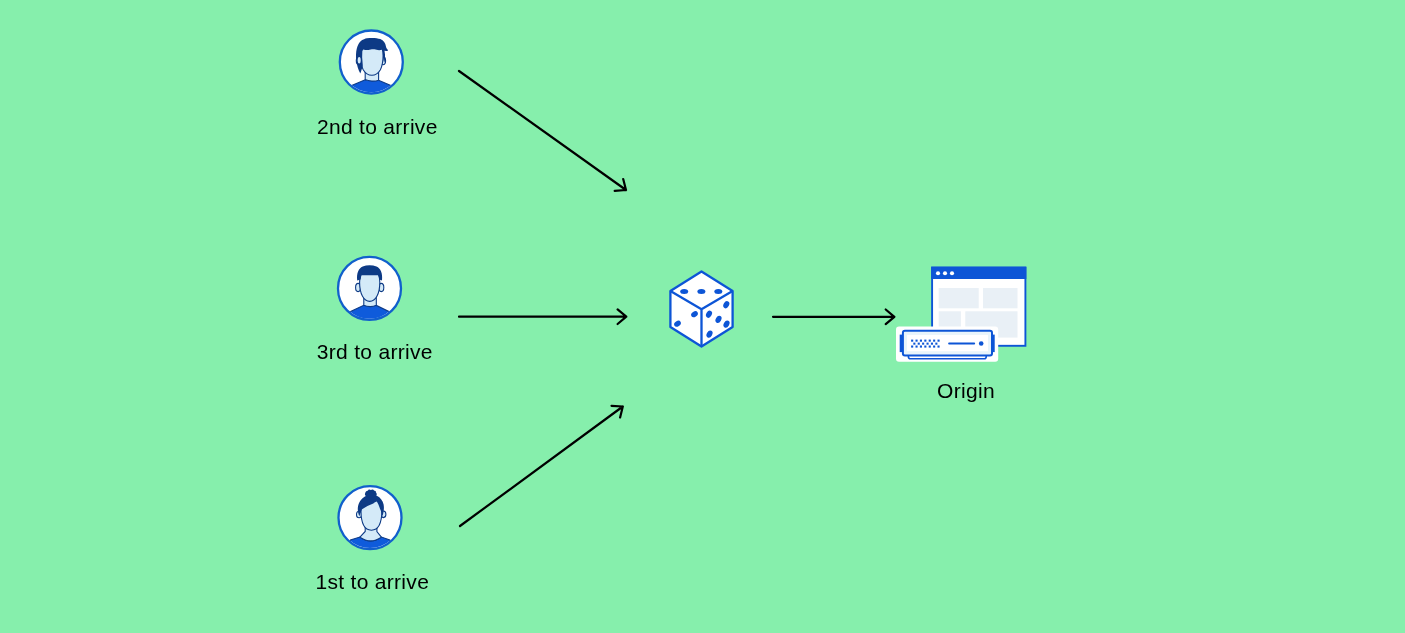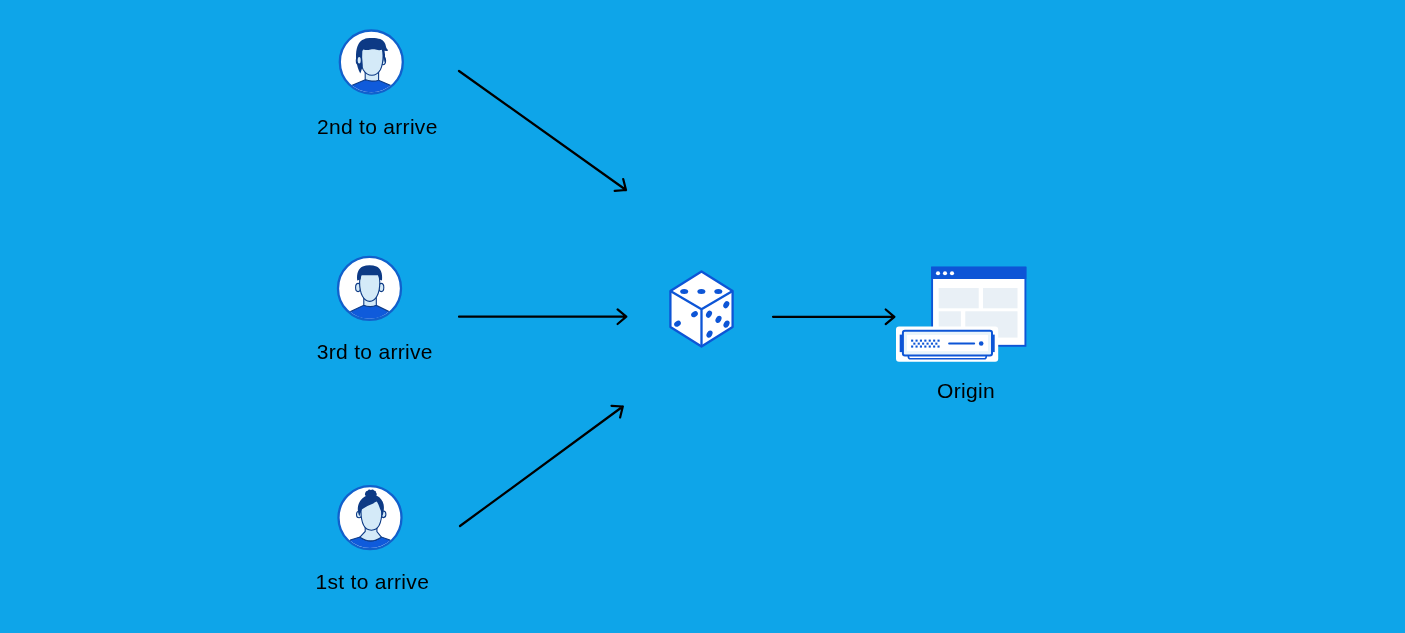--- a/index.html
+++ b/index.html
@@ -1,16 +1,16 @@
 <!DOCTYPE html>
 <html><head>
 <meta charset="utf-8">
 <style>
 html,body{margin:0;padding:0;background:#ffffff;}
-#stage{position:relative;width:1405px;height:633px;background:#0ea5e9;overflow:hidden;
+#stage{position:relative;width:1405px;height:633px;background:#86efac;overflow:hidden;
   font-family:"Liberation Sans",sans-serif;}
 </style>
 </head>
 <body>
 <div id="stage">
 <svg width="1405" height="633" viewBox="0 0 1405 633">
 <defs>
 <g id="avatar1">
   <circle cx="33" cy="33" r="31.5" fill="#ffffff" stroke="#1160cc" stroke-width="2.3"></circle>
   <clipPath id="c1">

